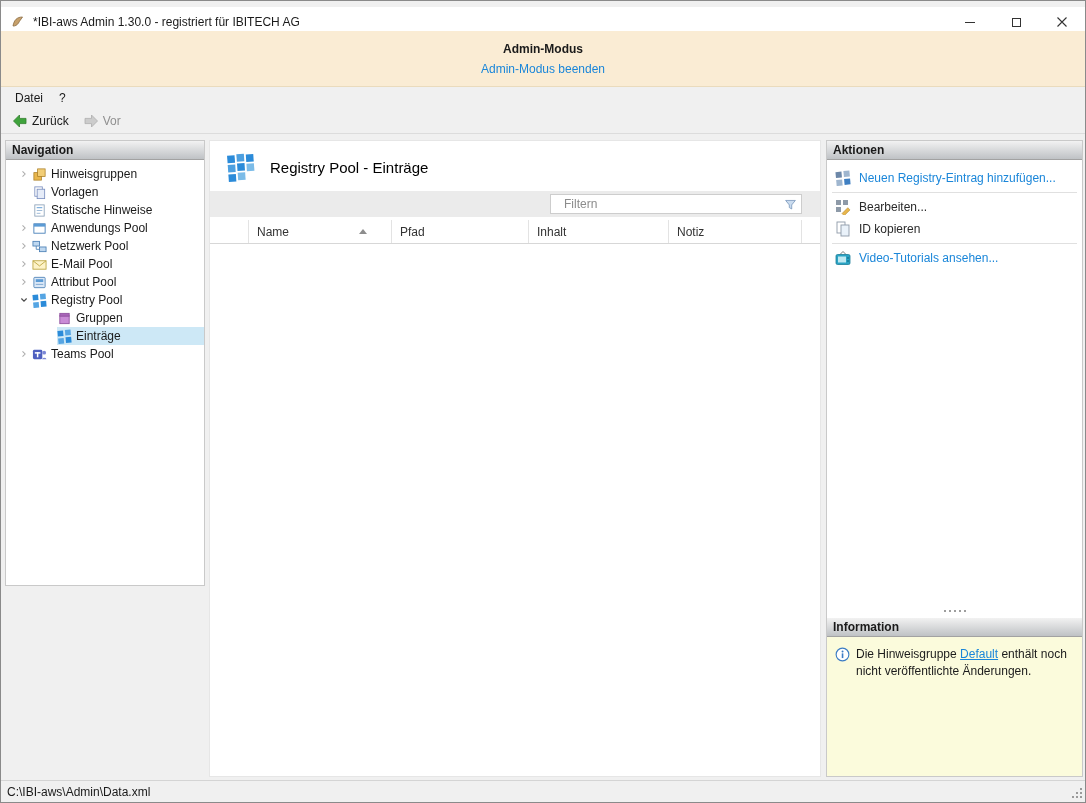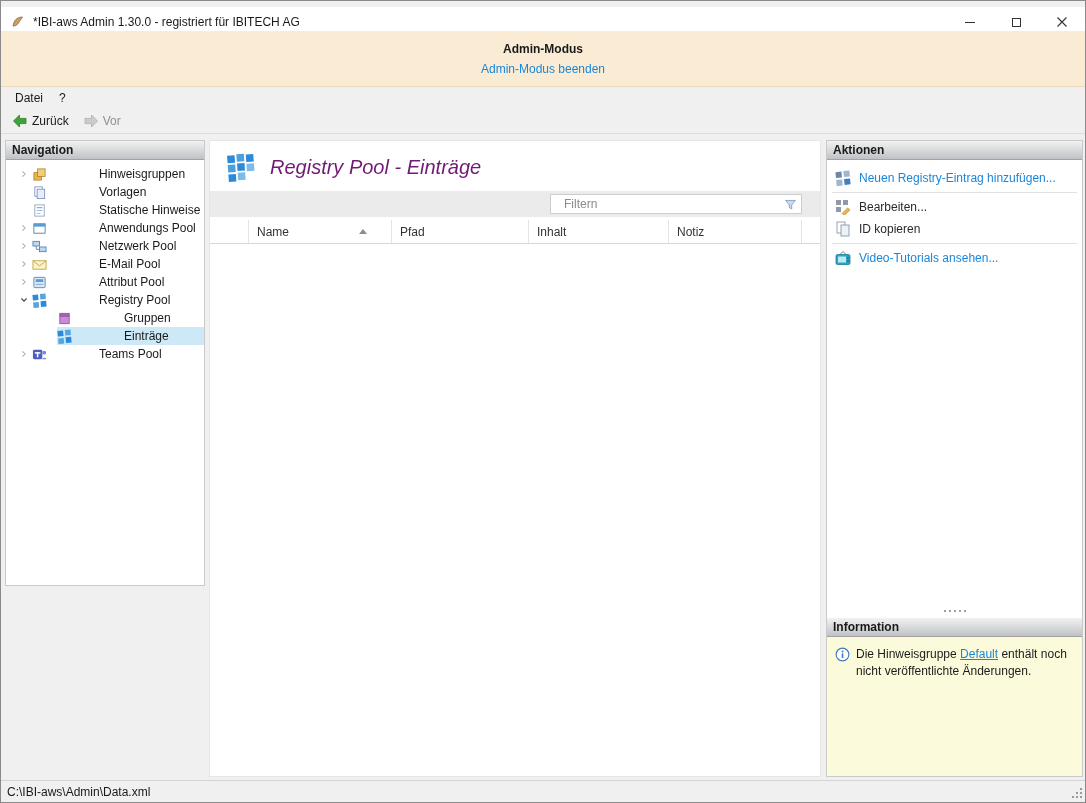--- a/index.html
+++ b/index.html
@@ -44,26 +44,26 @@
   .nav-panel { position:absolute; left:4px; top:139px; width:200px; height:446px; background:#fff; border:1px solid #c9c9c9;
                display:flex; flex-direction:column; }
   .tree { padding-top:5px; }
   .tree-row { display:flex; align-items:center; height:18px; }
   .tree-row .indent0 { width:10px; flex:none; }
   .tree-row .indent1 { width:35px; flex:none; }
   .expander { width:16px; height:16px; flex:none; display:flex; align-items:center; justify-content:center; }
   .row-content { display:flex; align-items:center; gap:4px; flex:1; height:100%; padding-right:2px; }
   .tree-row.selected .row-content { background:#cde8f6; }
   .ticon { width:15px; height:15px; flex:none; }
-  .tlabel { white-space:nowrap;margin-left:48px; }
+  .tlabel { white-space:nowrap; }
 
   
   .center-panel { position:absolute; left:208px; top:139px; width:612px; height:637px; background:#fff; border:1px solid #e6e6e6; }
   .main-titlebar { display:flex; align-items:center; gap:14px; padding:11px 0 9px 16px; }
-  .main-title { font-size:20px; color:#701a75;font-style:italic; }
+  .main-title { font-size:15px; color:#000000; }
   .big-icon { width:30px; height:30px; }
   .filter-strip { height:26px; background:#ebebeb; display:flex; align-items:center; justify-content:flex-end; padding-right:18px; }
   .filter-box { width:252px; height:20px; background:#fff; border:1px solid #cdcdcd; display:flex; align-items:center; }
   .filter-box input { flex:1; min-width:0; border:none; outline:none; padding:0 4px 0 13px; font:inherit; color:#333; background:transparent; cursor:text; }
   .filter-box input::placeholder { color:#8c8c8c; }
   .funnel-btn { width:22px; height:100%; display:flex; align-items:center; justify-content:center; }
   .table-header { display:flex; height:24px; margin-top:3px; border-bottom:1px solid #d7d7d7; }
   .th { display:flex; align-items:center; padding-left:8px; border-right:1px solid #e3e3e3; color:#333; }
   .th-gutter { width:39px; padding-left:0; }
   .th-name { width:143px; }

